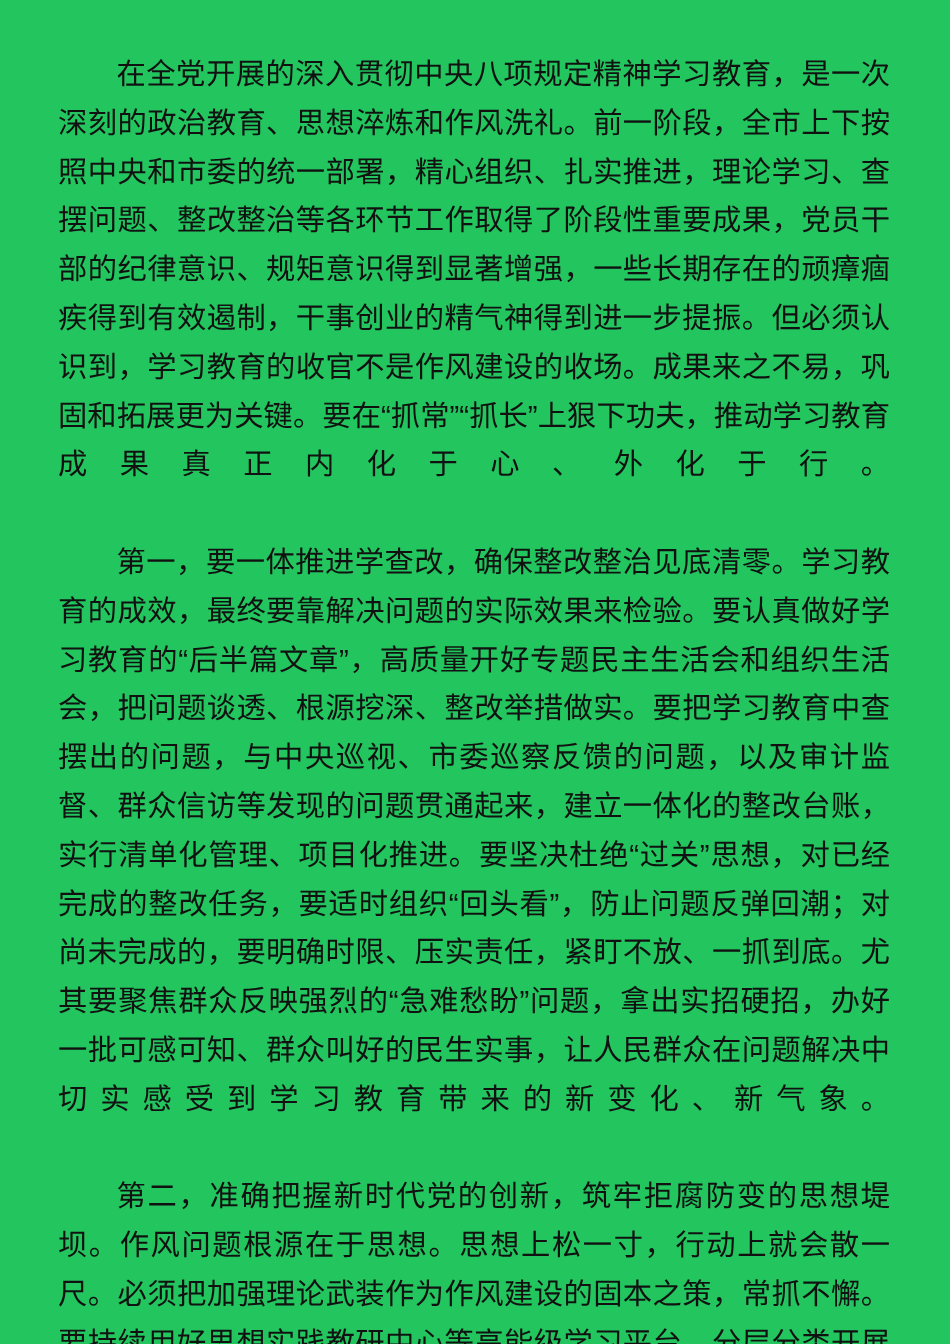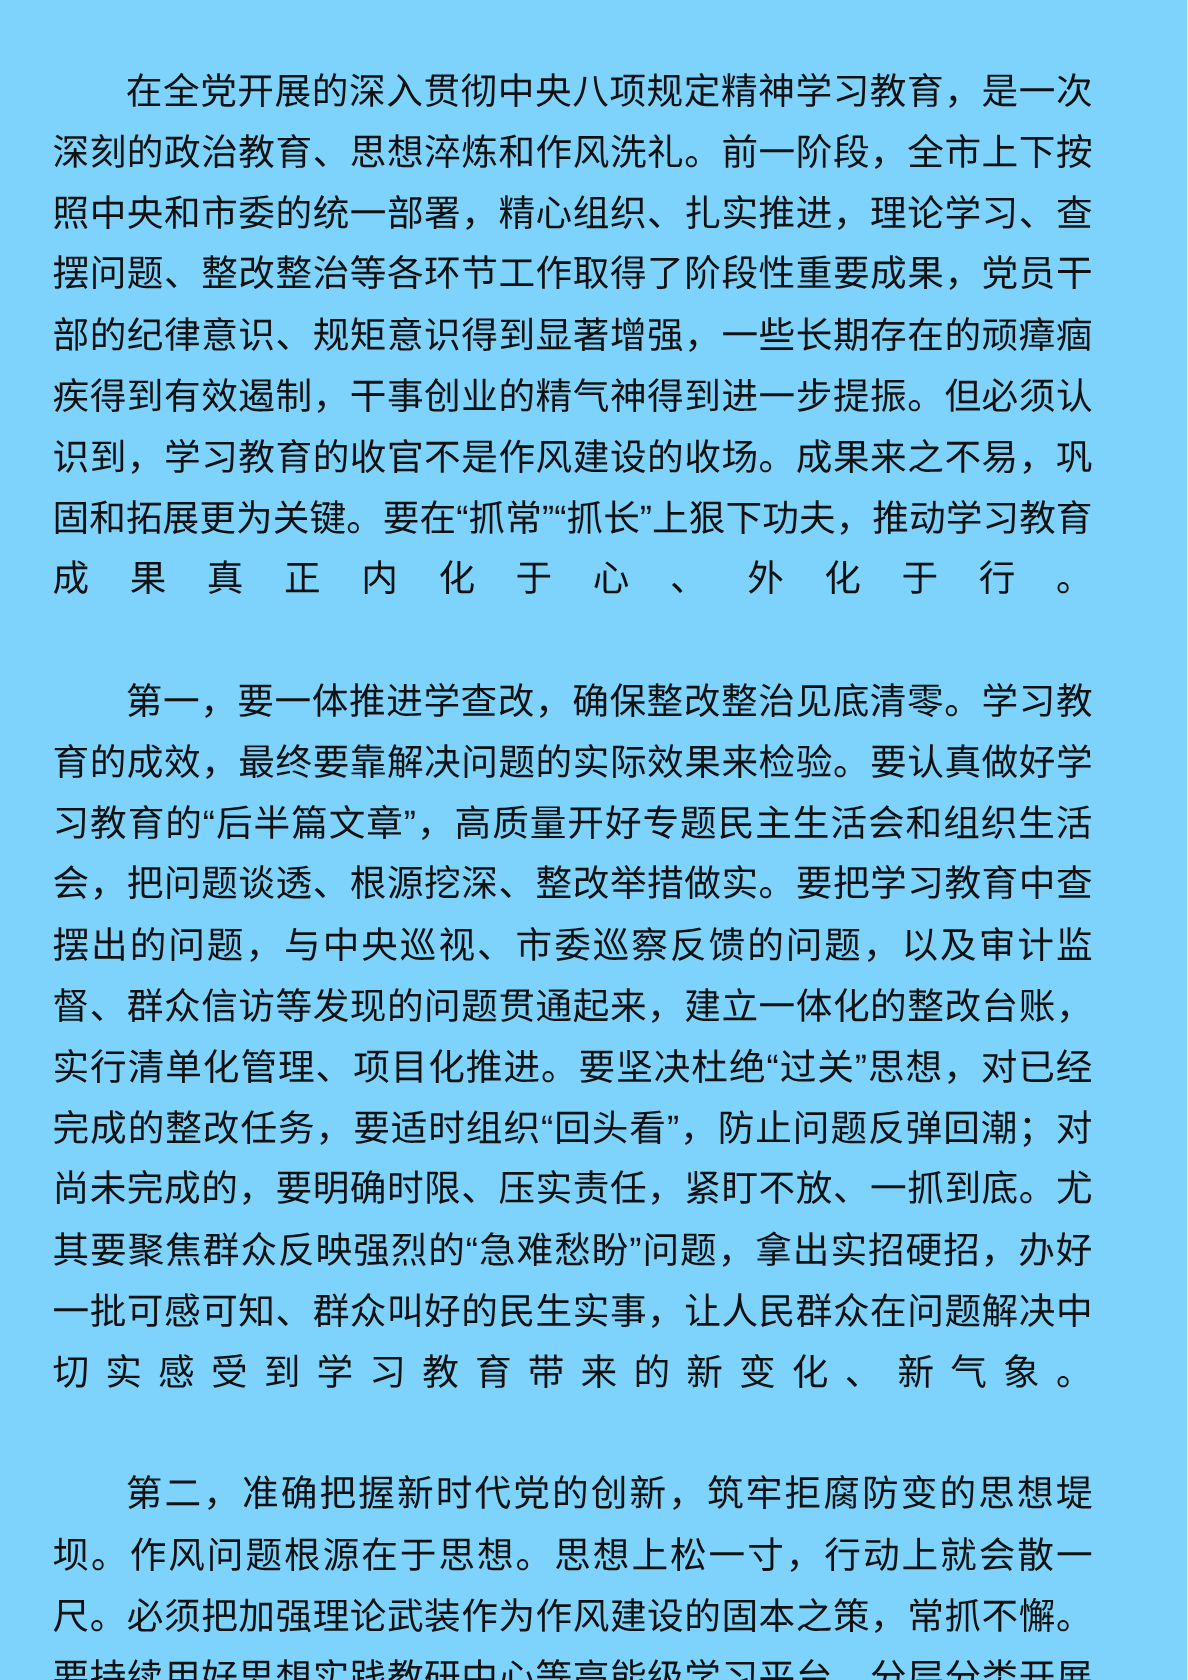--- a/index.html
+++ b/index.html
@@ -14,23 +14,23 @@
     overflow: hidden;
     font-family: "Liberation Sans", "DejaVu Sans", sans-serif;
     color: #000000;
     -webkit-font-smoothing: antialiased;
   }
 
   #page {
     position: relative;
     width: 950px;
     height: 1344px;
-    background: #7dd3fc;
+    background: #22c55e;
     box-sizing: border-box;
-    padding: 50px 60px 0 42px;
+    padding: 50px 60px 0 58px;
   }
 
   .doc-body {
     width: 832px;
   }
 
   .para {
     margin: 0;
     padding: 0;
     font-size: 29.3px;

